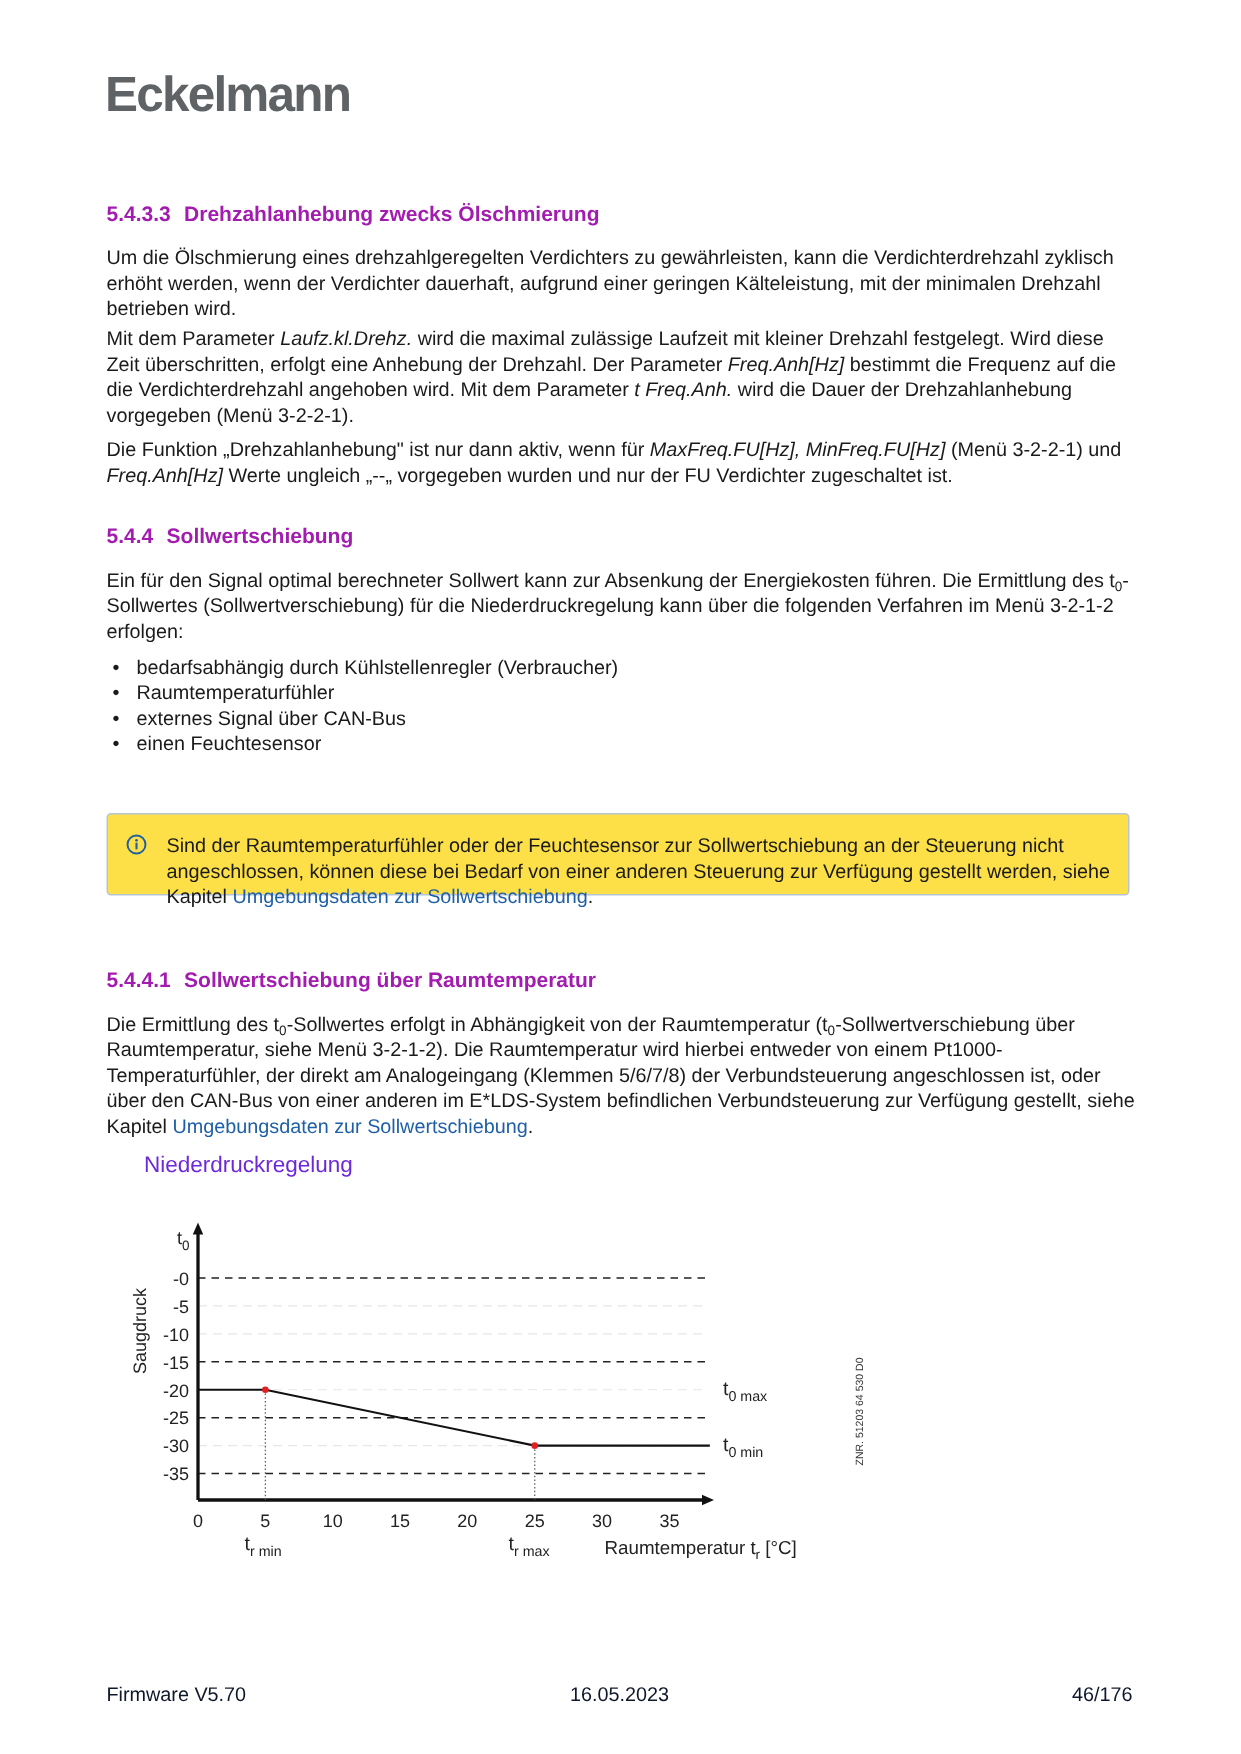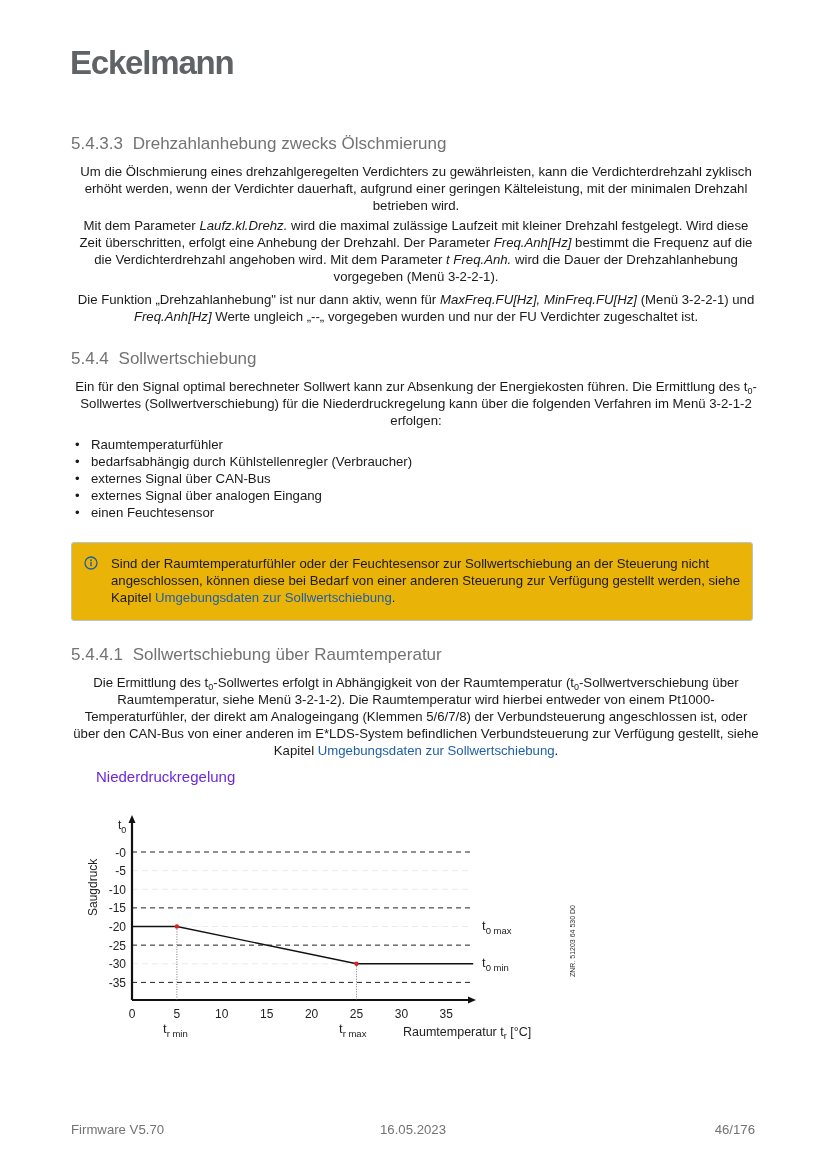--- a/index.html
+++ b/index.html
@@ -1,34 +1,34 @@
 <!DOCTYPE html>
 <html><head>
 <meta charset="utf-8">
 <style>
   html, body { margin: 0; padding: 0; background: #ffffff; }
   body { width: 827px; height: 1169px; position: relative; overflow: hidden;
          font-family: "Liberation Sans", sans-serif; color: #1a1a1a; }
   .logo { position: absolute; left: 70px; top: 44px; font-family: "Liberation Sans", sans-serif;
           font-weight: bold; font-size: 33px; color: #5f6366; letter-spacing: -1.2px; }
-  h3 { position: absolute; left: 71px; margin: 0; font-size: 17px; font-weight: normal; color: #737373; }
+  h3 { position: absolute; left: 71px; margin: 0; font-size: 14px; font-weight: bold; color: #a21caf; }
   h3 .num { margin-right: 5px; }
-  .para { position: absolute; left: 71px; width: 690px; margin: 0; font-size: 13.2px; line-height: 17px; color: #1a1a1a; text-align: center; }
+  .para { position: absolute; left: 71px; width: 690px; margin: 0; font-size: 13.2px; line-height: 17px; color: #1a1a1a; }
   .para i { font-style: italic; margin-top: 32px; }
   sub { font-size: 9px; vertical-align: -3px; line-height: 0; }
   .bullets { position: absolute; left: 71px; top: 436px; margin: 0; padding: 0; list-style: none; font-size: 13.2px; line-height: 17px; }
   .bullets li { position: relative; padding-left: 20px; }
   .bullets li::before { content: "•"; position: absolute; left: 4px; top: 0; }
-  .note { position: absolute; left: 71px; top: 542px; width: 682px; height: 79px; border: 1px solid #b7c4d3;
-          border-radius: 3px; background: #eab308; box-sizing: border-box; }
+  .note { position: absolute; left: 71px; top: 542px; width: 682px; height: 55px; border: 1px solid #b7c4d3;
+          border-radius: 3px; background: #fde047; box-sizing: border-box; }
   .note .icon { position: absolute; left: 12px; top: 13px; width: 14px; height: 14px; }
   .note .text { position: absolute; left: 39px; top: 12px; width: 640px; font-size: 13.2px; line-height: 17px; }
   .link { color: #1f5fa6; }
   .chart-title { position: absolute; left: 96px; top: 768px; font-size: 15px; color: #6d28d9; }
-  .footer { position: absolute; top: 1122px; font-size: 13.2px; color: #737373; }
+  .footer { position: absolute; top: 1122px; font-size: 13.2px; color: #0f172a; }
   svg text { font-family: "Liberation Sans", sans-serif; }
 </style>
 </head>
 <body>
 
 <div class="logo">Eckelmann</div>
 
 <h3 style="top:134px">
   <span class="num">5.4.3.3</span>
   <span>Drehzahlanhebung zwecks Ölschmierung</span>
@@ -42,24 +42,23 @@
 </p>
 
 <h3 style="top:349px">
   <span class="num">5.4.4</span>
   <span>Sollwertschiebung</span>
 </h3>
 <p class="para" style="top:378px">
   <span>Ein für den Signal optimal berechneter Sollwert kann zur Absenkung der Energiekosten führen. Die Ermittlung des t</span><sub>0</sub><span>-Sollwertes (Sollwertverschiebung) für die Niederdruckregelung kann über die folgenden Verfahren im Menü 3-2-1-2 erfolgen:</span>
 </p>
 <ul class="bullets">
+  <li>bedarfsabhängig durch Kühlstellenregler (Verbraucher)</li>
   <li>Raumtemperaturfühler</li>
-  <li>bedarfsabhängig durch Kühlstellenregler (Verbraucher)</li>
   <li>externes Signal über CAN-Bus</li>
-  <li>externes Signal über analogen Eingang</li>
   <li>einen Feuchtesensor</li>
 </ul>
 
 <div class="note">
   <svg class="icon" viewBox="0 0 14 14">
     <circle cx="7" cy="7" r="6" fill="none" stroke="#1f5fa6" stroke-width="1.3"></circle>
     <circle cx="7" cy="4.2" r="0.9" fill="#1f5fa6"></circle>
     <rect x="6.3" y="5.8" width="1.4" height="4.4" fill="#1f5fa6"></rect>
   </svg>
   <div class="text">

